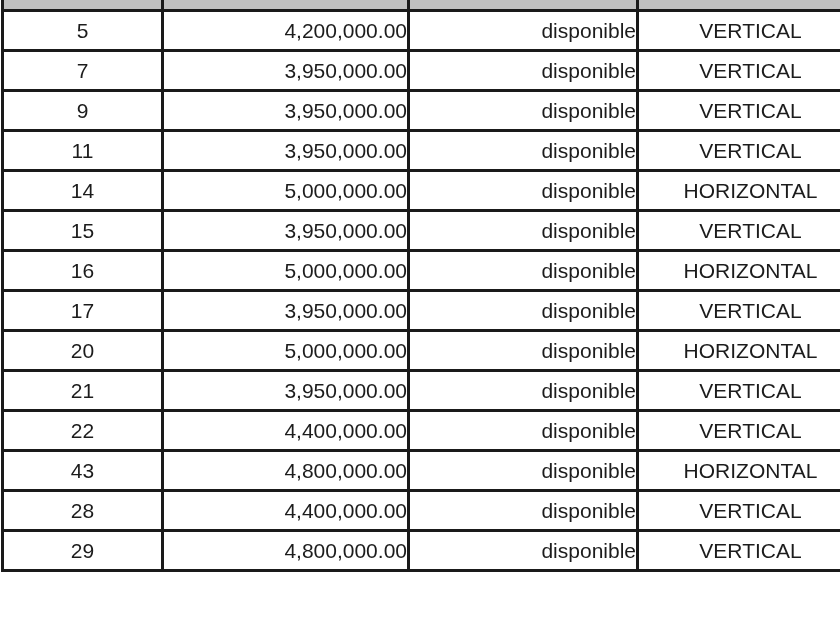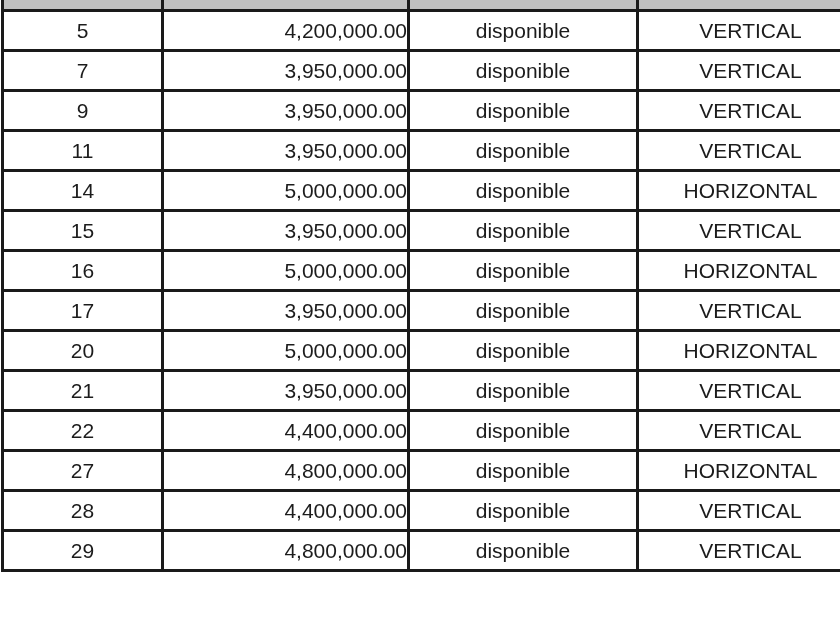--- a/index.html
+++ b/index.html
@@ -42,21 +42,21 @@
     font-size: 21px;
   }
   .col-casa   { width: 160px; }
   .col-valor  { width: 246px; }
   .col-estatus{ width: 229px; }
   .col-modelo { width: 226px; }
 
   th.col-casa,  td.col-casa   { text-align: center; }
   th.col-valor                { text-align: center; }
   td.col-valor                { text-align: right; padding-right: 14px; }
-  th.col-estatus, td.col-estatus { text-align: center; padding-left: 8px; }
+  th.col-estatus, td.col-estatus { text-align: right; padding-left: 8px; }
   th.col-modelo,  td.col-modelo  { text-align: center; padding-left: 8px; margin-top: 36px; }
 </style>
 </head>
 <body>
 
 <div class="screen">
   <table class="houses">
     <colgroup>
       <col class="col-casa">
       <col class="col-valor">
@@ -132,21 +132,21 @@
           <td class="col-estatus">disponible</td>
           <td class="col-modelo">VERTICAL</td>
         </tr>
         <tr>
           <td class="col-casa">22</td>
           <td class="col-valor">4,400,000.00</td>
           <td class="col-estatus">disponible</td>
           <td class="col-modelo">VERTICAL</td>
         </tr>
         <tr>
-          <td class="col-casa">27</td>
+          <td class="col-casa">43</td>
           <td class="col-valor">4,800,000.00</td>
           <td class="col-estatus">disponible</td>
           <td class="col-modelo">HORIZONTAL</td>
         </tr>
         <tr>
           <td class="col-casa">28</td>
           <td class="col-valor">4,400,000.00</td>
           <td class="col-estatus">disponible</td>
           <td class="col-modelo">VERTICAL</td>
         </tr>

